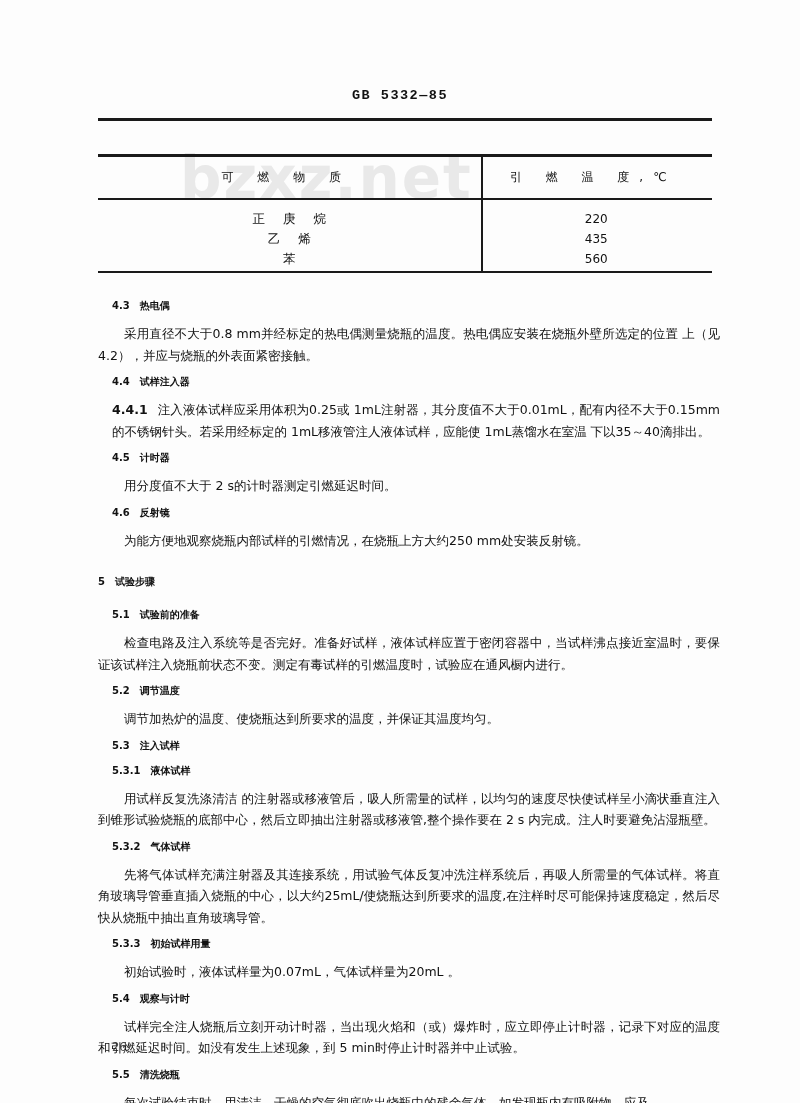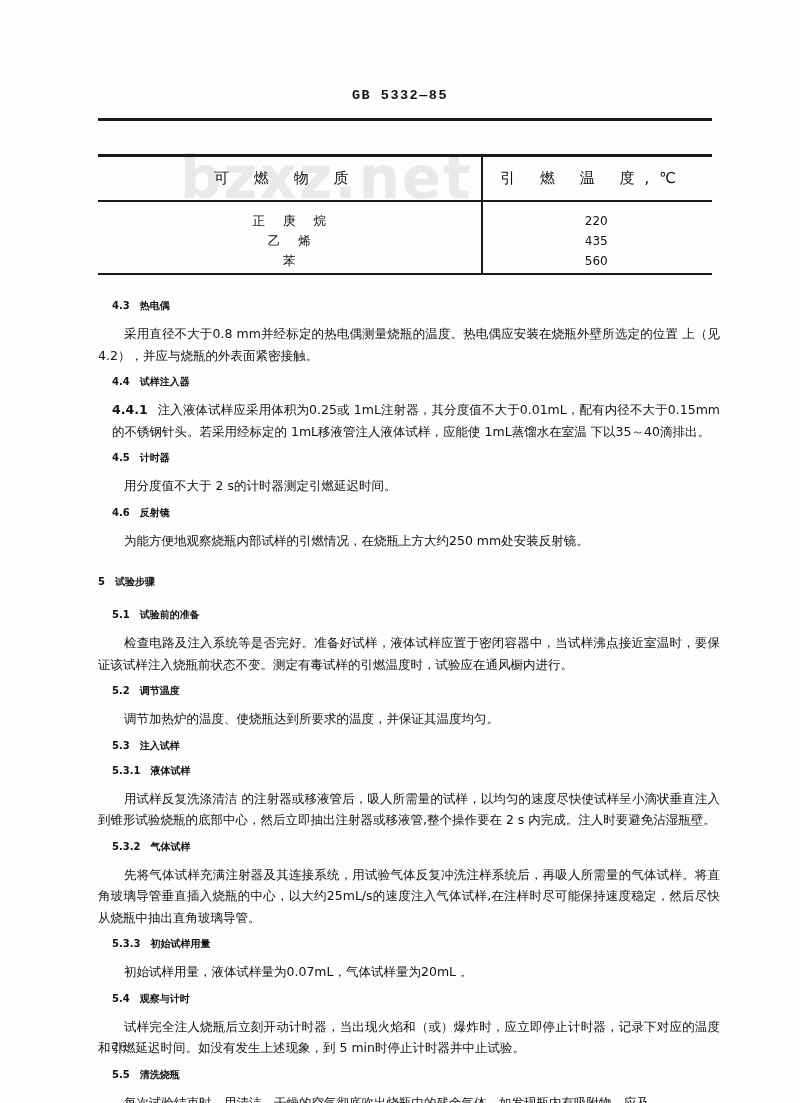--- a/index.html
+++ b/index.html
@@ -84,21 +84,21 @@
     top: 0;
     bottom: 0;
     width: 2px;
     background: #1a1a1a;
   }
   .col-left  { width: 62.3%; box-sizing: border-box; }
   .col-right { width: 37.7%; box-sizing: border-box; }
 
   .head-cell {
     text-align: center;
-    font-size: 15px;
+    font-size: 12px;
     padding: 12px 16px 12px 0;
     letter-spacing: 10px;
     text-indent: 10px;
     font-family: "DejaVu Sans", sans-serif;
   }
   .body-cell {
     font-size: 12.5px;
     padding: 9px 0 2px 0;
     line-height: 20px;
   }
@@ -237,26 +237,26 @@
     </div>
 
     <div class="heading lvl3">
       <span class="num">5.3.1</span><span>液体试样</span>
     </div>
     <p class="para indent">用试样反复洗涤清洁 的注射器或移液管后，吸人所需量的试样，以均匀的速度尽快使试样呈小滴状垂直注入到锥形试验烧瓶的底部中心，然后立即抽出注射器或移液管,整个操作要在 2 s 内完成。注人时要避免沾湿瓶壁。</p>
 
     <div class="heading lvl3">
       <span class="num">5.3.2</span><span>气体试样</span>
     </div>
-    <p class="para indent">先将气体试样充满注射器及其连接系统，用试验气体反复冲洗注样系统后，再吸人所需量的气体试样。将直角玻璃导管垂直插入烧瓶的中心，以大约25mL/s的速度注入气体试样,在注样时尽可能保持速度稳定，然后尽快从烧瓶中抽出直角玻璃导管。</p>
+    <p class="para indent">先将气体试样充满注射器及其连接系统，用试验气体反复冲洗注样系统后，再吸人所需量的气体试样。将直角玻璃导管垂直插入烧瓶的中心，以大约25mL/使烧瓶达到所要求的温度,在注样时尽可能保持速度稳定，然后尽快从烧瓶中抽出直角玻璃导管。</p>
 
     <div class="heading lvl3">
       <span class="num">5.3.3</span><span>初始试样用量</span>
     </div>
-    <p class="para indent">初始试样用量，液体试样量为0.07mL，气体试样量为20mL 。</p>
+    <p class="para indent">初始试验时，液体试样量为0.07mL，气体试样量为20mL 。</p>
 
     <div class="heading lvl2">
       <span class="num">5.4</span><span>观察与计时</span>
     </div>
     <p class="para indent">试样完全注人烧瓶后立刻开动计时器，当出现火焰和（或）爆炸时，应立即停止计时器，记录下对应的温度和引燃延迟时间。如没有发生上述现象，到 5 min时停止计时器并中止试验。</p>
 
     <div class="heading lvl2">
       <span class="num">5.5</span><span>清洗烧瓶</span>
     </div>
     <p class="para indent">每次试验结束时，用清洁、干燥的空气彻底吹出烧瓶中的残余气体，如发现瓶内有吸附物，应及</p>

